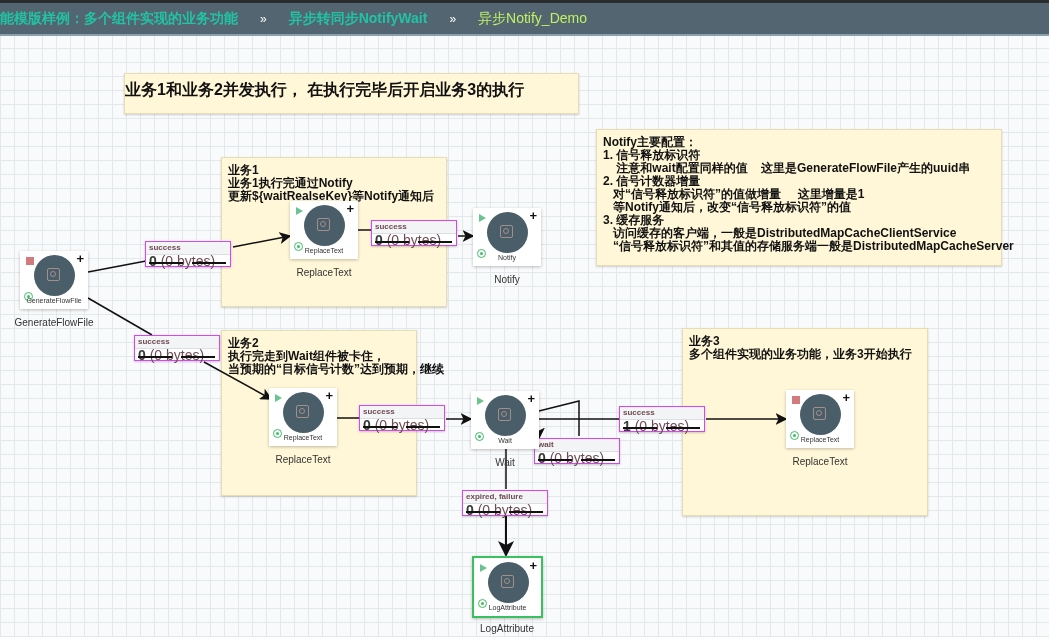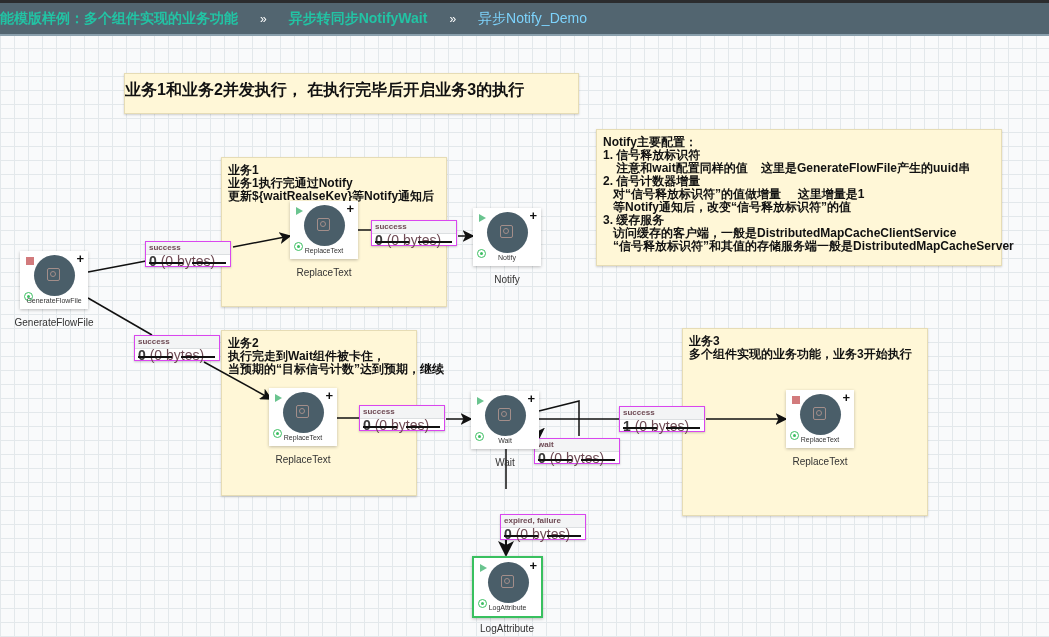--- a/index.html
+++ b/index.html
@@ -14,21 +14,21 @@
     background-position:0 34px;
   }
   .topstrip { position:absolute; left:0; top:0; width:1049px; height:3px; background:#2b2c2e; }
   .breadcrumb-bar {
     position:absolute; left:0; top:3px; width:1049px; height:31px;
     background:#526570; border-bottom:2px solid #8aa0ad;
     display:flex; align-items:center; font-size:14px; white-space:nowrap;
   }
   .crumb-link { color:#22c3a4; font-weight:bold; }
   .crumb-sep { color:#fff; margin:0 22px; font-size:12px; }
-  .crumb-current { color:#7dd3fc; }
+  .crumb-current { color:#bef264; }
   .label-box {
     position:absolute; background:#fff7d7; border:1px solid #e6dcb5;
     box-shadow:0 1px 2px rgba(0,0,0,0.18); box-sizing:border-box;
     color:#111; font-weight:bold; font-size:12px; line-height:13px;
     padding:6px 6px; white-space:pre;
   }
   .label-title { font-size:16px; line-height:20px; padding:6px 0; }
   .conn {
     position:absolute; background:#fff; border:1px solid #d946ef;
     box-shadow:0 1px 2px rgba(0,0,0,0.2); width:86px; height:26px; box-sizing:border-box;
@@ -145,21 +145,21 @@
   <div class="c-body"><b>0</b> <span>(0 bytes)</span></div>
   <div class="bar l"></div>
     <div class="bar r"></div>
 </div>
 <div class="conn" style="left:619px;top:406px;">
   <div class="c-head">success</div>
   <div class="c-body"><b>1</b> <span>(0 bytes)</span></div>
   <div class="bar l"></div>
     <div class="bar r"></div>
 </div>
-<div class="conn" style="left:462px;top:514px;margin-left:38px;">
+<div class="conn" style="left:462px;top:490px;">
   <div class="c-head">expired, failure</div>
   <div class="c-body"><b>0</b> <span>(0 bytes)</span></div>
   <div class="bar l"></div>
     <div class="bar r"></div>
 </div>
 
 <div class="proc" style="left:20px;top:251px;">
   <div class="stop"></div>
   <div class="circle">
       <div class="inner"></div>

